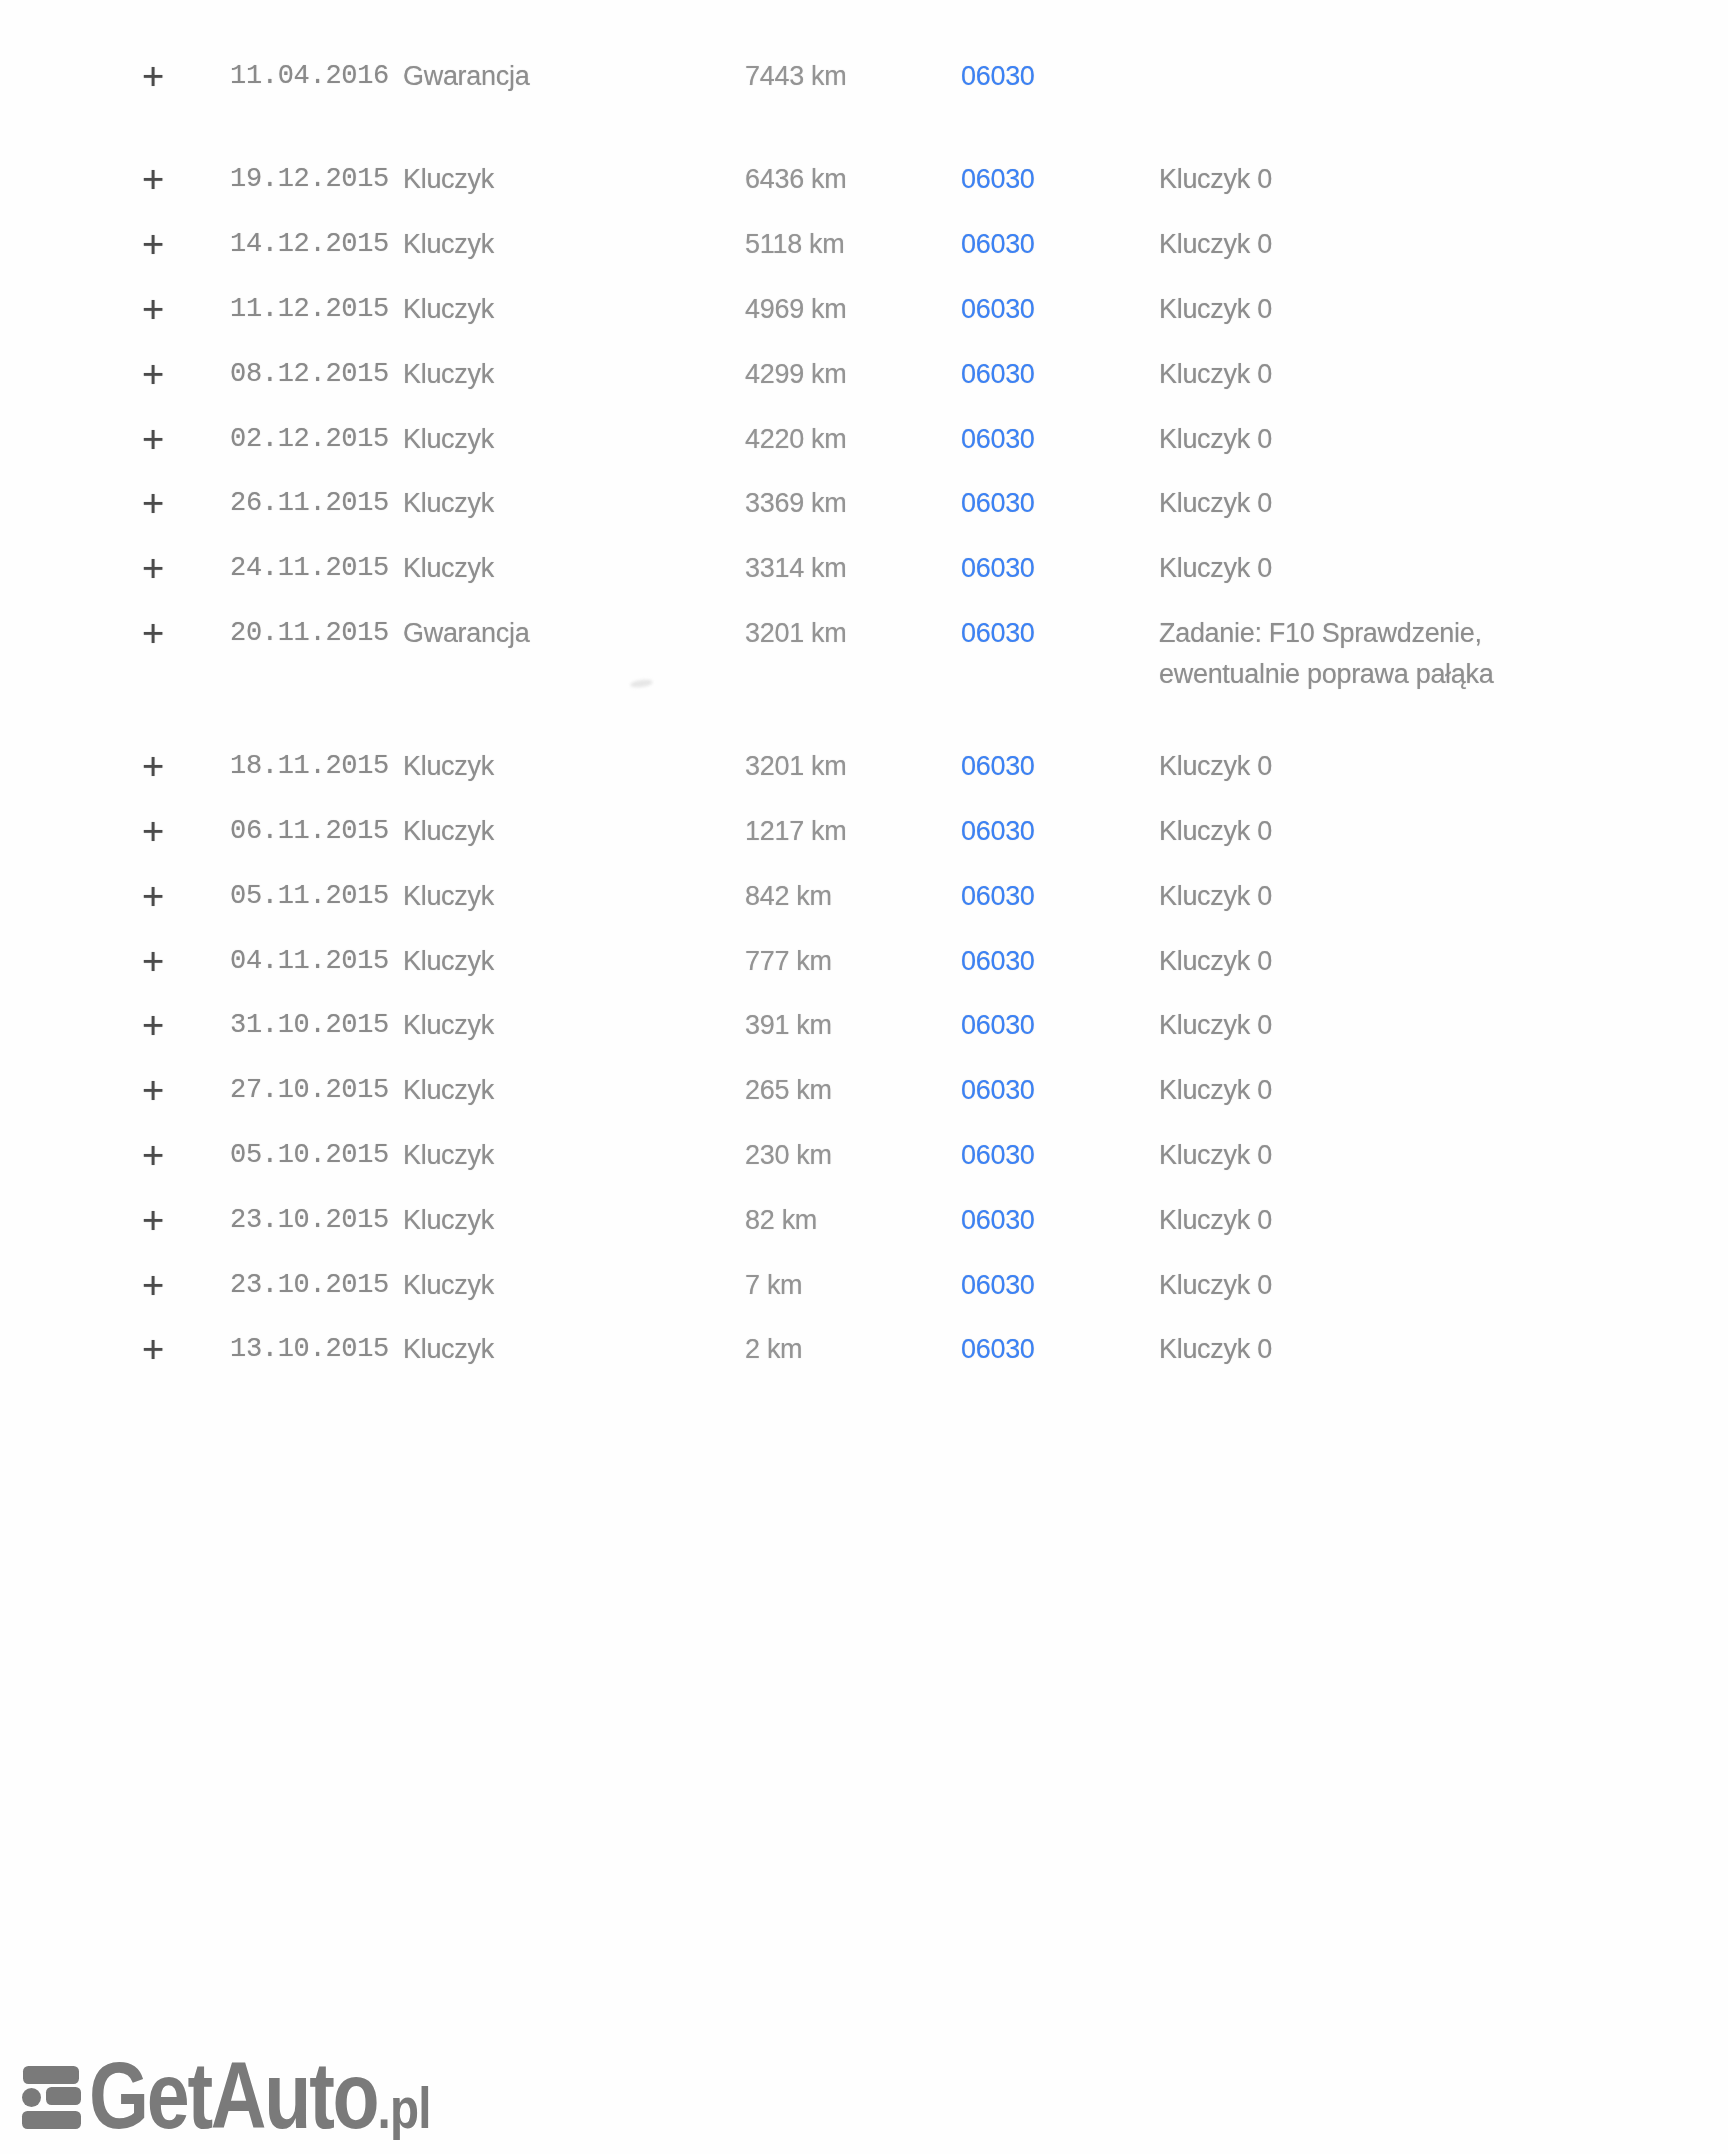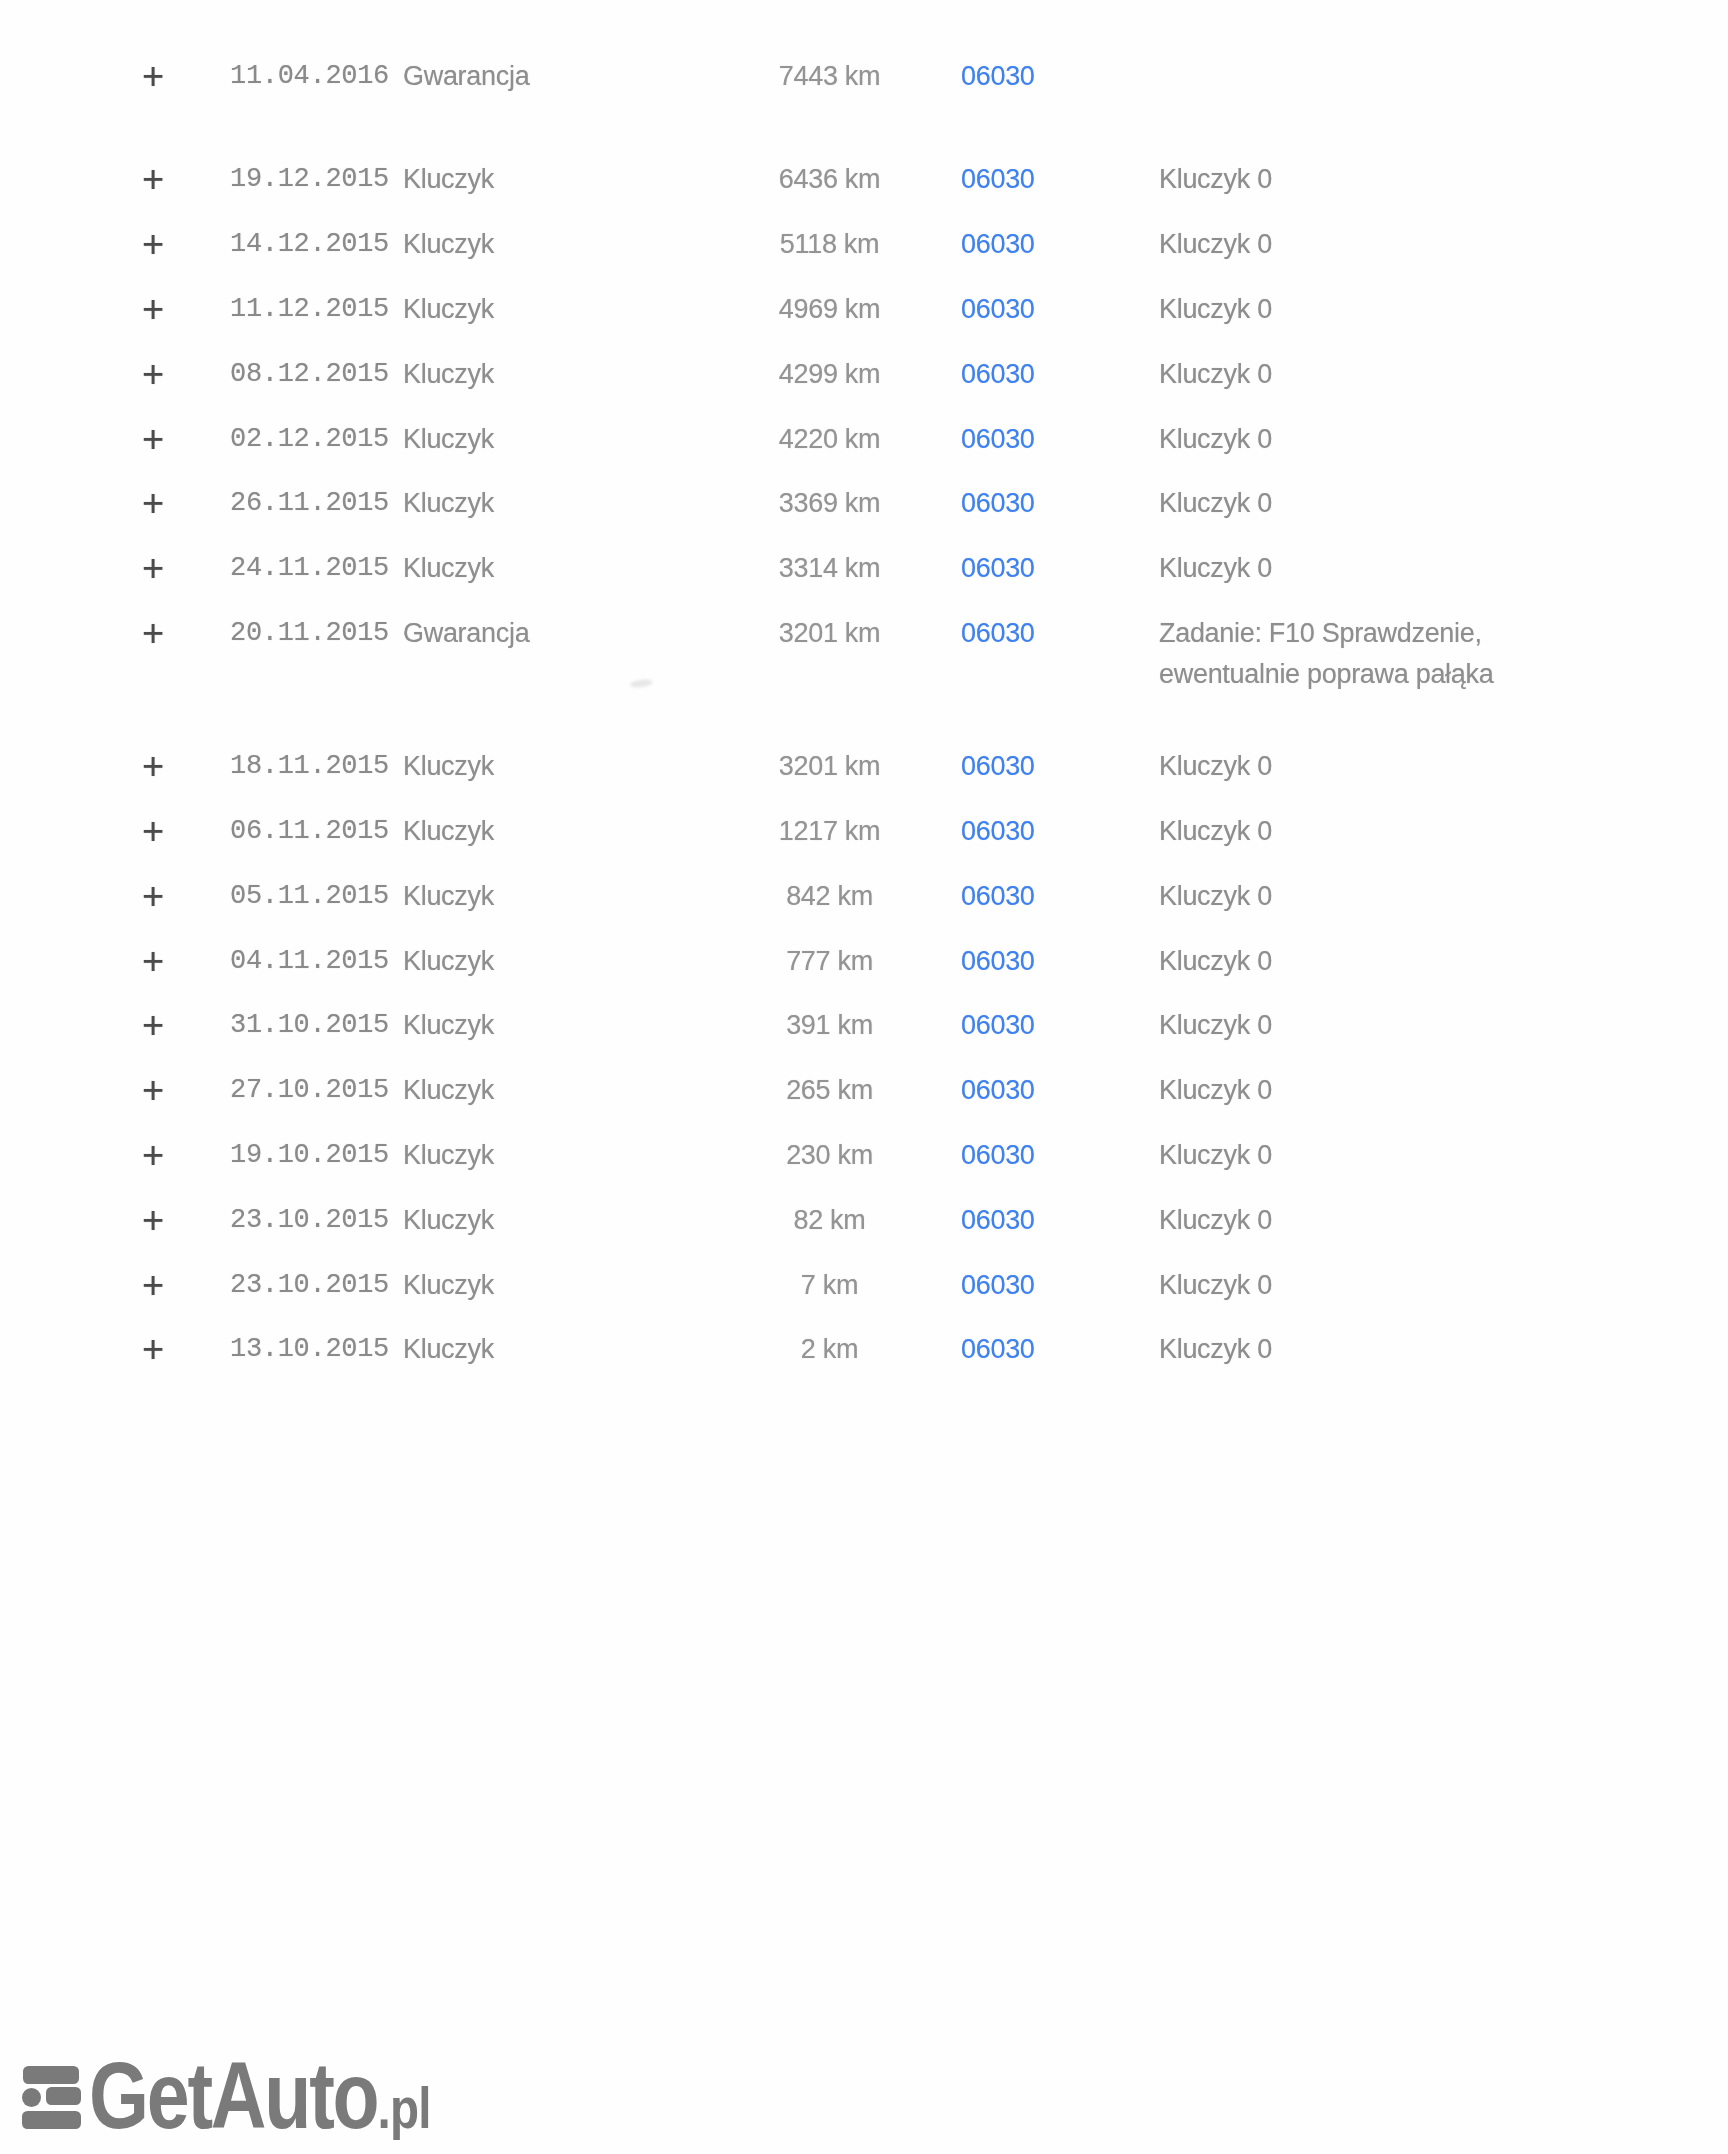--- a/index.html
+++ b/index.html
@@ -32,21 +32,21 @@
     left:133px;
     width:40px;
     text-align:center;
     font-size:38px;
     color:#4b4b4b;
     text-shadow:0 0 0.9px rgba(60,60,60,0.5);
     cursor:pointer;
   }
   .date{left:230px;color:#8a8a8a;font-family:Liberation Mono, monospace;}
   .type{left:403px;}
-  .km{left:745px;width:169px;text-align:center;color:#949494;}
+  .km{left:745px;width:169px;text-align:left;color:#949494;}
   .code{left:961px;color:#3b82f6;}
   .desc{left:1159px;width:423px;white-space:normal;}
   .desc div{line-height:41px;}
   
   .smudge{
     position:absolute;
     left:630px;top:680px;
     width:23.4px;height:7.2px;
     background:#dcdcdc;
     border-radius:50%;
@@ -255,21 +255,21 @@
     <span class="c type">Kluczyk</span>
     <span class="c km">265 km</span>
     <span class="c code">06030</span>
     <span class="c desc">
           <div>Kluczyk 0</div>
         </span>
   </div>
 
   <div class="row" style="top: 1135px;">
     <span class="c plus">+</span>
-    <span class="c date">19.10.2015</span>
+    <span class="c date">05.10.2015</span>
     <span class="c type">Kluczyk</span>
     <span class="c km">230 km</span>
     <span class="c code">06030</span>
     <span class="c desc">
           <div>Kluczyk 0</div>
         </span>
   </div>
 
   <div class="row" style="top: 1200px;">
     <span class="c plus">+</span>

